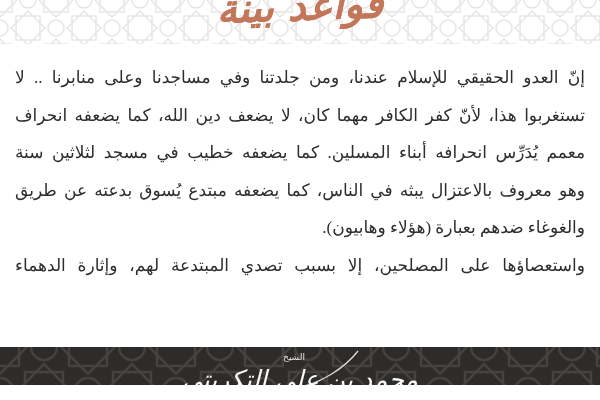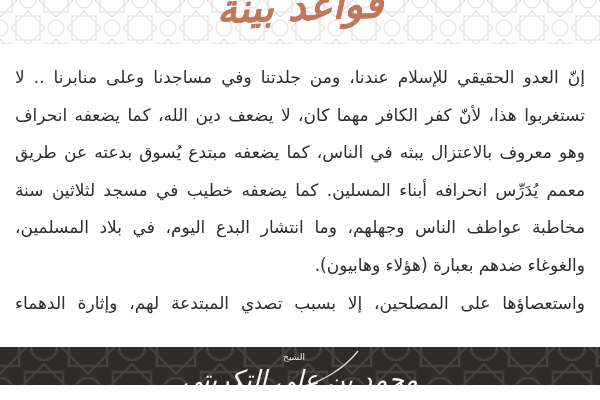--- a/index.html
+++ b/index.html
@@ -18,20 +18,21 @@
     font-size:40px;font-weight:bold;font-style:italic;
     color:var(--title-color,#c3775a);
     transform:rotate(-2deg);
     letter-spacing:-1px;
     text-shadow:0 0 0.5px var(--title-color,#c3775a);
   }
   
   .quote{
     position:absolute;top:59px;right:15px;left:15px;z-index:2;
     direction:rtl;
+    font-family:Liberation Serif, serif;
   }
   .quote .line{
     font-size:17px;line-height:37.6px;
     color:var(--body-text,#2d2d2d);
     text-align:justify;text-align-last:justify;text-justify:inter-word;
     white-space:nowrap;
   }
   .quote .line.last{text-align-last:right;}
   
   .footer{
@@ -83,23 +84,22 @@
       </defs>
       <rect x="0" y="0" width="600" height="44" fill="url(#pat-light)"></rect>
     </svg>
   </div>
 
   <div class="title">قواعد بينة</div>
 
   <div class="quote">
     <div class="line">إنّ العدو الحقيقي للإسلام عندنا، ومن جلدتنا وفي مساجدنا وعلى منابرنا .. لا</div>
     <div class="line">تستغربوا هذا، لأنّ كفر الكافر مهما كان، لا يضعف دين الله، كما يضعفه انحراف</div>
+    <div class="line">معمم يُدَرِّس انحرافه أبناء المسلين. كما يضعفه خطيب في مسجد لثلاثين سنة</div>
     <div class="line">وهو معروف بالاعتزال يبثه في الناس، كما يضعفه مبتدع يُسوق بدعته عن طريق</div>
-    <div class="line">معمم يُدَرِّس انحرافه أبناء المسلين. كما يضعفه خطيب في مسجد لثلاثين سنة</div>
-    <div class="line">مخاطبة عواطف الناس وجهلهم، وما انتشار البدع اليوم، في بلاد المسلمين،</div>
     <div class="line last">والغوغاء ضدهم بعبارة (هؤلاء وهابيون).</div>
     <div class="line">واستعصاؤها على المصلحين، إلا بسبب تصدي المبتدعة لهم، وإثارة الدهماء</div>
   </div>
 
   <div class="footer">
     <svg class="pattern" width="600" height="53">
       <defs>
         <pattern id="pat-dark" width="88" height="88" patternUnits="userSpaceOnUse">
           <g fill="none" stroke="#454240" stroke-width="2.4">
             <rect x="25" y="25" width="38" height="38"></rect>

